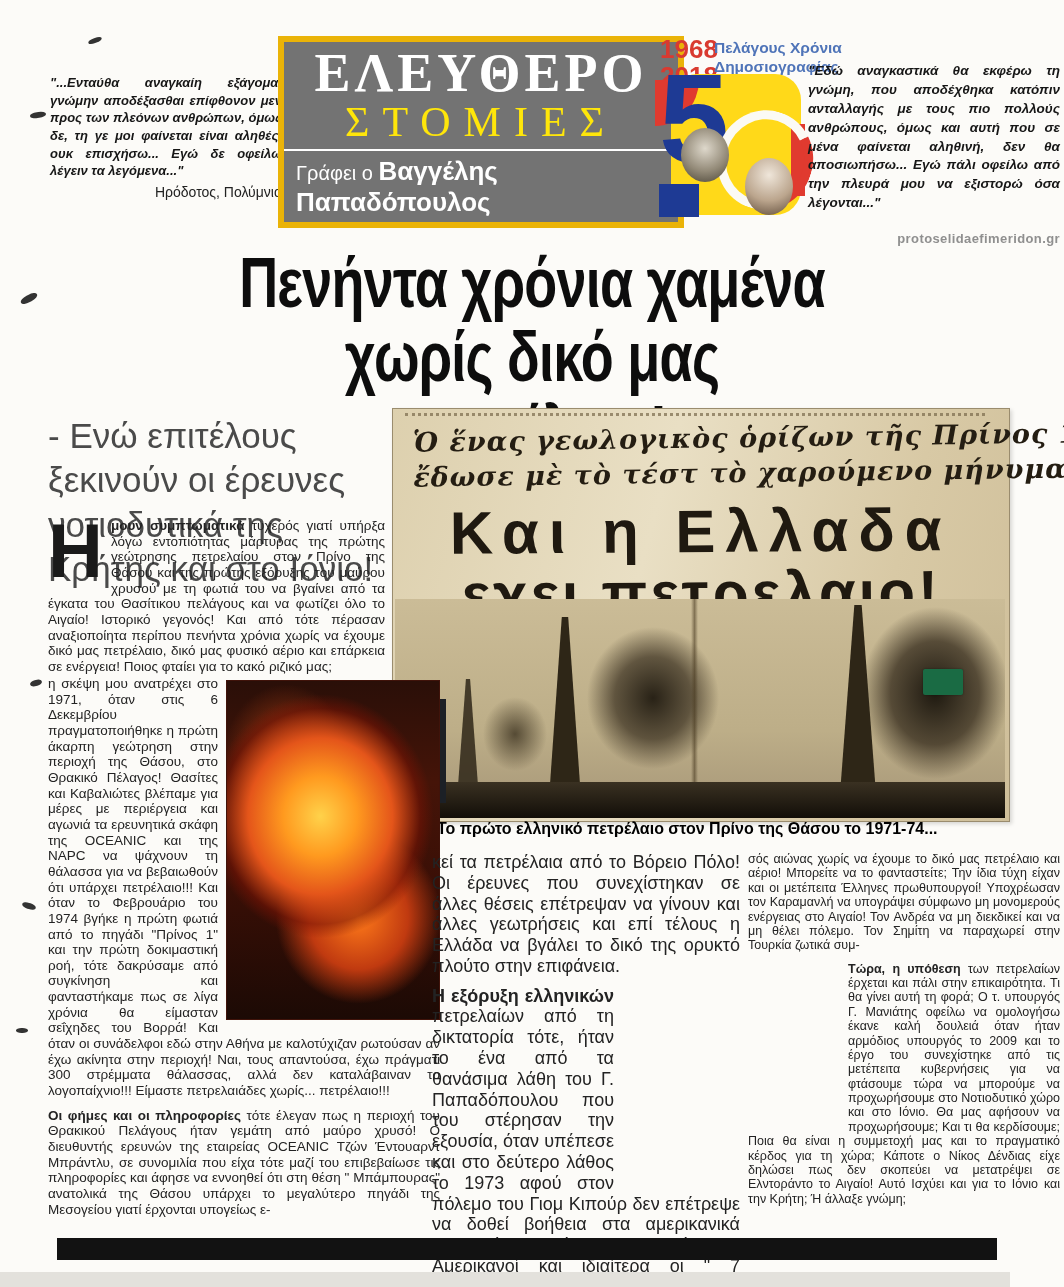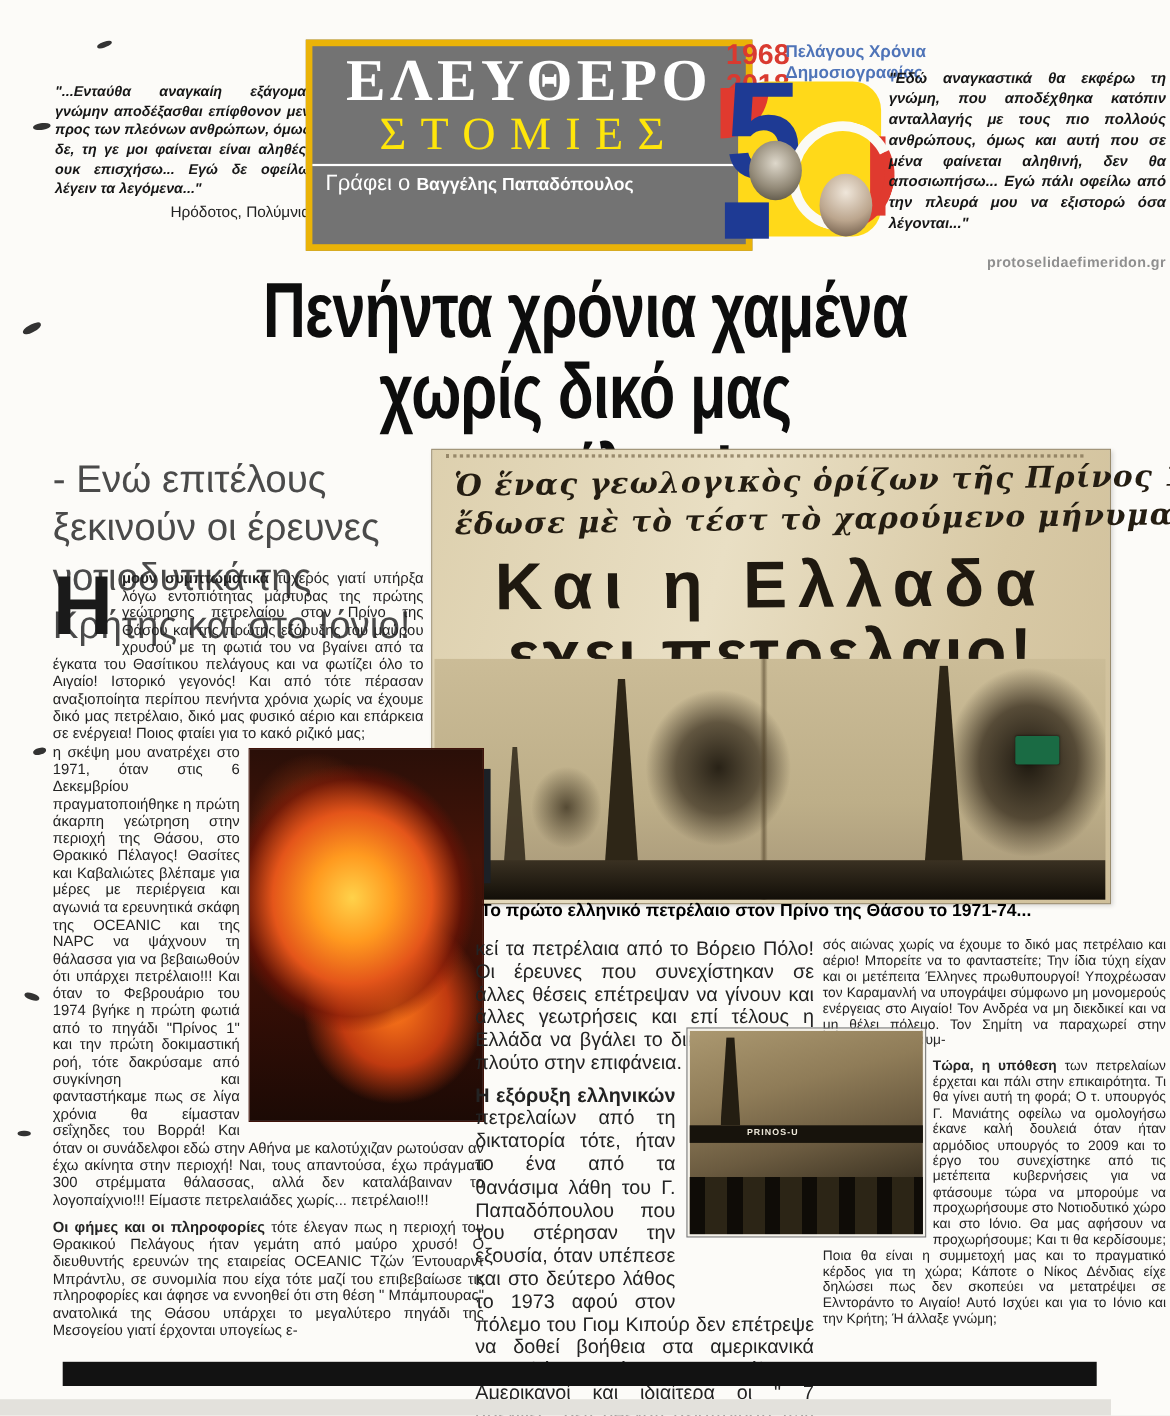--- a/index.html
+++ b/index.html
@@ -13,21 +13,21 @@
   .lquote .attr{font-style:normal;font-weight:normal;text-align:right;margin-top:3px;font-size:14px;color:#222;}
   .rquote{left:808px;top:62px;width:252px;font-size:13.5px;line-height:1.4;}
 
   
   .masthead{left:278px;top:36px;width:394px;height:180px;background:#737373;border:6px solid #eab308;
             display:flex;flex-direction:column;align-items:center;}
   .mh1{font-family:"Liberation Serif",serif;font-weight:bold;color:#ffffff;font-size:54px;letter-spacing:4px;line-height:1.02;margin-top:4px;}
   .mh2{font-family:"Liberation Serif",serif;font-weight:normal;color:#ffe60a;font-size:42px;letter-spacing:13px;line-height:1.0;}
   .mhby{width:100%;box-sizing:border-box;border-top:2px solid #ffffff;margin-top:6px;padding:5px 10px 0 12px;
         color:#fff;font-size:20px;text-align:left;}
-  .mhby b{font-size:16px;}
+  .mhby b{font-size:26px;}
 
   
   .years{left:660px;top:36px;color:#d93a30;font-weight:bold;font-size:26px;line-height:1.05;font-family:"Liberation Sans",sans-serif;}
   .anncap{left:714px;top:38px;color:#4f74b8;font-size:15.5px;line-height:1.25;font-weight:bold;}
   .logo50{left:655px;top:72px;width:150px;height:145px;}
   .logo50 .ly{position:absolute;left:16px;top:2px;width:130px;height:141px;background:#ffd919;border-radius:26px;}
   .logo50 .rtl{position:absolute;left:0;top:8px;width:44px;height:46px;background:#e03a2f;border-radius:0 0 100% 0;}
   .logo50 .rr{position:absolute;right:0;top:52px;width:14px;height:72px;background:#e03a2f;}
   .logo50 .bbl{position:absolute;left:4px;top:112px;width:40px;height:33px;background:#1e3a94;}
   .logo50 .five{position:absolute;left:4px;top:-16px;font-size:126px;font-weight:bold;color:#1e3a94;line-height:1;}
@@ -216,23 +216,17 @@
   </div>
 
   <div class="col colR">
     <p><span>σός αιώνας χωρίς να έχουμε το δικό μας πετρέλαιο και αέριο! Μπορείτε να το φανταστείτε; Την ίδια τύχη είχαν και οι μετέπειτα Έλληνες πρωθυπουργοί! Υποχρέωσαν τον Καραμανλή να υπογράψει σύμφωνο μη μονομερούς ενέργειας στο Αιγαίο! Τον Ανδρέα να μη διεκδικεί και να μη θέλει πόλεμο. Τον Σημίτη να παραχωρεί στην Τουρκία ζωτικά συμ-</span></p>
     <div class="spacerL"></div>
     <p>
       <b class="lead">Τώρα, η υπόθεση</b><span> των πετρελαίων έρχεται και πάλι στην επικαιρότητα. Τι θα γίνει αυτή τη φορά; Ο τ. υπουργός Γ. Μανιάτης οφείλω να ομολογήσω έκανε καλή δουλειά όταν ήταν αρμόδιος υπουργός το 2009 και το έργο του συνεχίστηκε από τις μετέπειτα κυβερνήσεις για να φτάσουμε τώρα να μπορούμε να προχωρήσουμε στο Νοτιοδυτικό χώρο και στο Ιόνιο. Θα μας αφήσουν να προχωρήσουμε; Και τι θα κερδίσουμε; Ποια θα είναι η συμμετοχή μας και το πραγματικό κέρδος για τη χώρα; Κάποτε ο Νίκος Δένδιας είχε δηλώσει πως δεν σκοπεύει να μετατρέψει σε Ελντοράντο το Αιγαίο! Αυτό Ισχύει και για το Ιόνιο και την Κρήτη; Ή άλλαξε γνώμη;</span>
     </p>
   </div>
 
-  <div class="abs platphoto">
-    <div class="tower"></div>
-    <div class="deck"></div>
-    <div class="sign">PRINOS-U</div>
-    <div class="legs"></div>
-  </div>
 
   <div class="abs blackbar"></div>
   <div class="abs graybottom"></div>
 
 </div>
 
 </body></html>

